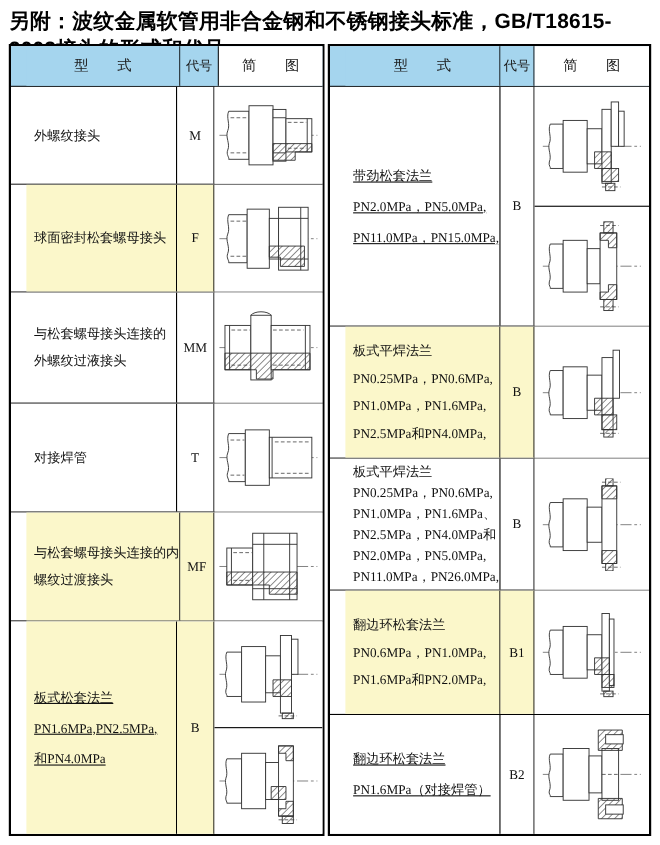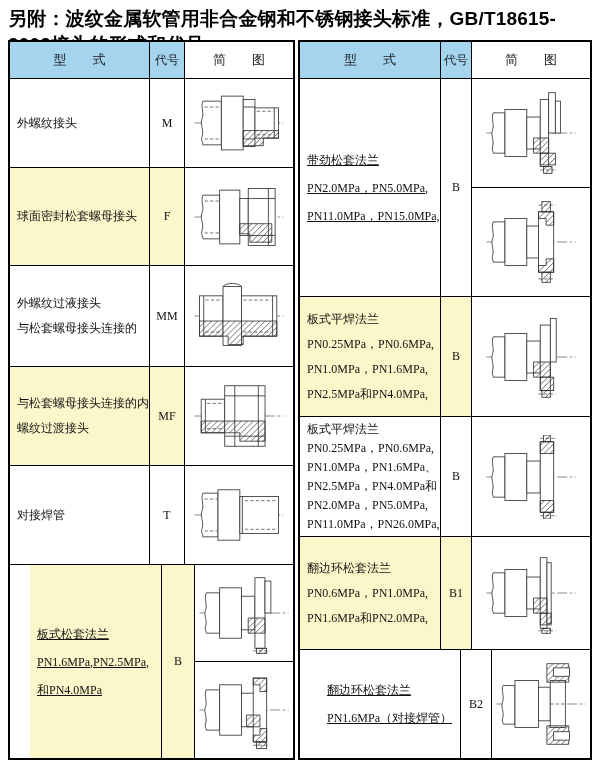--- a/index.html
+++ b/index.html
@@ -2,22 +2,22 @@
 <html><head>
 <meta charset="utf-8">
 <style>
   html,body{margin:0;padding:0;background:#fff;}
   body{width:600px;height:768px;position:relative;font-family:"Liberation Serif","DejaVu Serif",serif;color:#111;overflow:hidden;}
   .title{position:absolute;left:8px;top:6px;width:586px;font-family:"Liberation Sans","DejaVu Sans",sans-serif;font-weight:bold;font-size:19px;letter-spacing:.2px;color:#000;}
   .tables{position:absolute;left:8px;top:40px;display:flex;gap:3px;}
   .tbl{border:2px solid #000;background:#fff;box-sizing:border-box;display:flex;flex-direction:column;}
   .tbl.left{width:287px;}
   .tbl.right{width:294px;}
-  .row{display:flex;box-sizing:border-box;border-bottom:1px solid #000;background:#fff;}
-  .row:last-child{border-bottom:none;margin-left:20px;}
+  .row{display:flex;box-sizing:border-box;border-bottom:1px solid #000;background:#fff;padding-left:14px;}
+  .row:last-child{border-bottom:none;}
   .hrow{background:#a5d5ee;}
   .hrow .c1,.hrow .c2{background:#a5d5ee;}
   .hcell{display:flex !important;flex-direction:row !important;align-items:center;justify-content:center;padding:0 !important;font-size:13px;color:#1a1a1a;}
   .c1{display:flex;flex-direction:column;justify-content:center;box-sizing:border-box;border-right:1px solid #000;padding:2px 3px 2px 7px;}
   .c2{display:flex;align-items:center;justify-content:center;box-sizing:border-box;border-right:1px solid #000;font-size:12px;}
   .c3{flex:1;display:flex;flex-direction:column;box-sizing:border-box;background:#fff;}
   .left .c1{width:140px;}
   .left .c2{width:35px;}
   .right .c1{width:141px;}
   .right .c2{width:31px;}
@@ -104,22 +104,22 @@
                 <line class="ln" x1="66" y1="72" x2="98" y2="72"></line>
             <line class="ln" x1="90" y1="16" x2="90" y2="84"></line>
             <path class="hx" d="M56,58 H94 V80 H68 V70 H56 Z"></path>
           </svg>
         </div>
           </div>
       </div>
 
       <div class="row" style="height:101px">
         <div class="c1">
+          <div class="tline">与松套螺母接头连接的</div>
           <div class="tline">外螺纹过液接头</div>
-          <div class="tline">与松套螺母接头连接的</div>
         </div>
         <div class="c2">MM</div>
         <div class="c3">
             <div class="sub">
           <svg class="dg" viewBox="0 0 110 100">
             <line class="cl" x1="2" y1="50" x2="108" y2="50"></line>
             <rect class="fw" x="8" y="26" width="28" height="48"></rect>
             <line class="ln" x1="13" y1="26" x2="13" y2="74"></line>
             <line class="dl" x1="15" y1="31" x2="35" y2="31"></line>
                 <line class="dl" x1="15" y1="69" x2="35" y2="69"></line>
@@ -128,62 +128,62 @@
             <rect class="fw" x="58" y="26" width="42" height="48"></rect>
             <line class="ln" x1="95" y1="26" x2="95" y2="74"></line>
             <line class="dl" x1="60" y1="31" x2="93" y2="31"></line>
                 <line class="dl" x1="60" y1="69" x2="93" y2="69"></line>
             <path class="hx" d="M8,56 H100 V74 H60 V84 H42 V74 H8 Z"></path>
           </svg>
         </div>
           </div>
       </div>
 
+      <div class="row" style="height:99px">
+        <div class="c1">
+          <div class="tline">对接焊管</div>
+        </div>
+        <div class="c2">T</div>
+        <div class="c3">
+            <div class="sub">
+          <svg class="dg" viewBox="0 0 110 100">
+            <line class="cl" x1="2" y1="50" x2="108" y2="50"></line>
+            <path class="fw" d="M30,24 H12 C9,31 14,38 11,45 C8,52 14,59 11,66 C9,71 13,74 12,76 H30 Z"></path>
+            <line class="dl" x1="14" y1="31" x2="29" y2="31"></line>
+                <line class="dl" x1="14" y1="69" x2="29" y2="69"></line>
+            <rect class="fw" x="30" y="20" width="26" height="60"></rect>
+            <rect class="fw" x="56" y="28" width="46" height="44"></rect>
+            <line class="ln" x1="59" y1="28" x2="59" y2="72"></line>
+            <line class="dl" x1="62" y1="33" x2="100" y2="33"></line>
+                <line class="dl" x1="62" y1="67" x2="100" y2="67"></line>
+          </svg>
+        </div>
+          </div>
+      </div>
+
       <div class="row yellow" style="height:99px">
         <div class="c1">
           <div class="tline">与松套螺母接头连接的内</div>
           <div class="tline">螺纹过渡接头</div>
         </div>
         <div class="c2">MF</div>
         <div class="c3">
             <div class="sub">
           <svg class="dg" viewBox="0 0 110 100">
             <line class="cl" x1="2" y1="50" x2="108" y2="50"></line>
             <rect class="fw" x="10" y="30" width="28" height="40"></rect>
             <line class="ln" x1="15" y1="30" x2="15" y2="70"></line>
             <line class="dl" x1="17" y1="35" x2="37" y2="35"></line>
                 <line class="dl" x1="17" y1="65" x2="37" y2="65"></line>
             <rect class="fw" x="38" y="14" width="48" height="72"></rect>
             <line class="ln" x1="38" y1="26" x2="86" y2="26"></line>
                 <line class="ln" x1="38" y1="74" x2="86" y2="74"></line>
             <line class="ln" x1="50" y1="14" x2="50" y2="86"></line>
                 <line class="ln" x1="78" y1="14" x2="78" y2="86"></line>
             <path class="hx" d="M10,56 H86 V80 H56 V70 H10 Z"></path>
-          </svg>
-        </div>
-          </div>
-      </div>
-
-      <div class="row" style="height:99px">
-        <div class="c1">
-          <div class="tline">对接焊管</div>
-        </div>
-        <div class="c2">T</div>
-        <div class="c3">
-            <div class="sub">
-          <svg class="dg" viewBox="0 0 110 100">
-            <line class="cl" x1="2" y1="50" x2="108" y2="50"></line>
-            <path class="fw" d="M30,24 H12 C9,31 14,38 11,45 C8,52 14,59 11,66 C9,71 13,74 12,76 H30 Z"></path>
-            <line class="dl" x1="14" y1="31" x2="29" y2="31"></line>
-                <line class="dl" x1="14" y1="69" x2="29" y2="69"></line>
-            <rect class="fw" x="30" y="20" width="26" height="60"></rect>
-            <rect class="fw" x="56" y="28" width="46" height="44"></rect>
-            <line class="ln" x1="59" y1="28" x2="59" y2="72"></line>
-            <line class="dl" x1="62" y1="33" x2="100" y2="33"></line>
-                <line class="dl" x1="62" y1="67" x2="100" y2="67"></line>
           </svg>
         </div>
           </div>
       </div>
 
       <div class="row yellow roomy" style="height:193px">
         <div class="c1">
           <div class="tline">板式松套法兰</div>
           <div class="tline">PN1.6MPa,PN2.5MPa,</div>
           <div class="tline">和PN4.0MPa</div>

